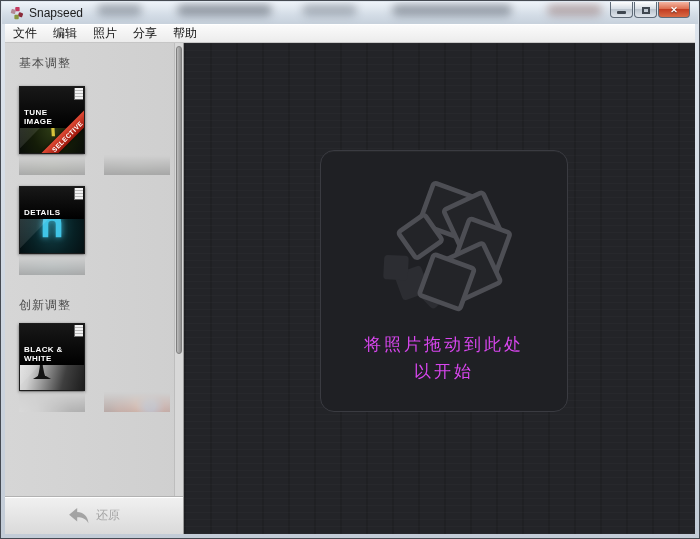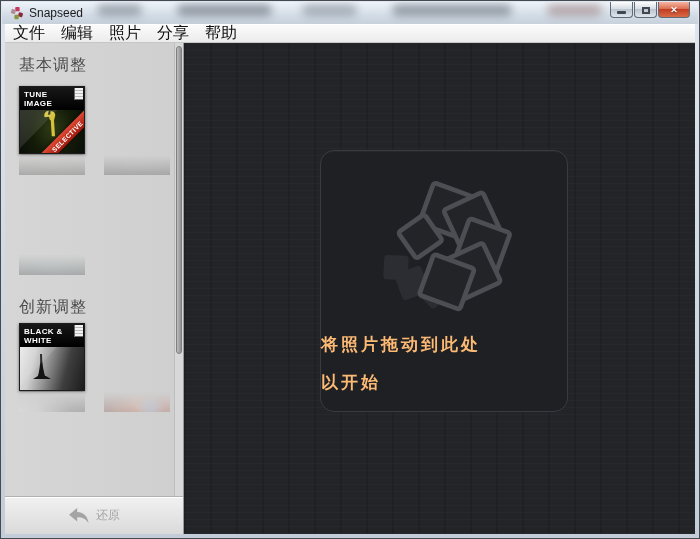--- a/index.html
+++ b/index.html
@@ -20,36 +20,36 @@
   .wbtn-min,.wbtn-max{width:23px;}
   .wbtn-close{width:32px;background:linear-gradient(#f4b5a2,#dd6f51 45%,#c33d22 50%,#d86a45);
         color:#fff;font-size:9px;font-weight:bold;text-shadow:0 1px 1px rgba(0,0,0,.5);}
   .glyph-minbar{width:9px;height:3px;background:#3f4750;border-radius:1px;margin-top:6px;}
   .glyph-maxbox{width:8px;height:7px;border:2px solid #3f4750;margin-top:1px;}
 
   
   .menubar{position:absolute;top:23px;left:4px;right:4px;height:19px;
            background:linear-gradient(#fbfbfb,#ececec);border-top:1px solid #fff;
            border-bottom:1px solid #c6c6c6;display:flex;align-items:center;}
-  .menu-item{padding:1px 8px;font-size:16px;color:#111;cursor:default;}
+  .menu-item{padding:1px 8px;font-size:12px;color:#111;cursor:default;}
 
   
   .content{position:absolute;top:42px;left:4px;right:4px;bottom:4px;}
   .sidebar{position:absolute;left:0;top:0;bottom:0;width:179px;
            background:linear-gradient(90deg,#d6d6d6,#cfcfcf);border-right:1px solid #9a9a9a;}
-  .section-label{position:absolute;left:14px;font-size:16px;color:#4c4c4c;letter-spacing:1px;}
+  .section-label{position:absolute;left:14px;font-size:12px;color:#4c4c4c;letter-spacing:1px;}
 
   
   .tile{position:absolute;width:66px;height:68px;background:#000;border:1px solid #1d1d1d;
         overflow:hidden;box-shadow:0 1px 3px rgba(0,0,0,.55);}
   .art{position:absolute;inset:0;}
   .art svg{position:absolute;left:50%;top:58%;transform:translate(-50%,-50%);}
   .band{position:absolute;top:0;left:0;right:0;background:linear-gradient(#181818,#000);
         color:#fff;font-size:8px;font-weight:bold;letter-spacing:.4px;line-height:9px;
-        padding:3px 10px 2px 4px;text-transform:uppercase;}
+        padding:21px 10px 2px 4px;text-transform:uppercase;}
   .ear{position:absolute;top:1px;right:1px;width:9px;height:12px;
        background:repeating-linear-gradient(#f2f2f2 0 2px,#b9b9b9 2px 3px);
        border-left:1px solid #6a6a6a;border-bottom:1px solid #6a6a6a;}
   .shine{position:absolute;inset:0;pointer-events:none;
          background:linear-gradient(to bottom right,rgba(255,255,255,.20) 0%,rgba(255,255,255,.10) 46%,rgba(255,255,255,0) 47%);}
   .ribbon{position:absolute;bottom:11px;right:-21px;width:76px;transform:rotate(-45deg);
           text-align:center;font-size:6.5px;font-weight:bold;letter-spacing:.5px;color:#fff;
           background:linear-gradient(#e04a35,#9c170b);padding:2.5px 0;
           box-shadow:0 0 3px rgba(0,0,0,.7);}
   .refl{position:absolute;width:66px;height:20px;transform:scaleY(-1);opacity:.45;}
@@ -89,24 +89,24 @@
   .revert-btn{display:flex;align-items:center;gap:6px;opacity:.75;}
   .revert-label{font-size:12px;color:#8f8f8f;}
 
   
   .canvas{position:absolute;left:179px;right:0;top:0;bottom:0;background:#232428;
       background-image:repeating-linear-gradient(0deg,rgba(255,255,255,.02) 0 1px,transparent 1px 7px),
                        repeating-linear-gradient(90deg,rgba(0,0,0,.12) 0 2px,transparent 2px 26px);}
   .dropzone{position:absolute;left:136px;top:107px;width:248px;height:262px;border-radius:14px;
       border:1px solid #3a3b41;background:#1f2024;box-shadow:inset 0 1px 0 rgba(255,255,255,.03);}
   .dz-logo{display:block;margin:16px auto 0;}
-  .dz-text{text-align:left;color:#fdba74;font-weight:bold;letter-spacing:3px;
+  .dz-text{text-align:center;color:#d946ef;font-weight:normal;letter-spacing:3px;
       font-family:"Liberation Serif",serif;}
   .dz-line1{font-size:17px;margin-top:6px;}
-  .dz-line2{font-size:17px;margin-top:15px;}
+  .dz-line2{font-size:17px;margin-top:4px;}
 </style>
 </head>
 <body>
 
 <div class="stage">
 
   <div class="titlebar">
     <div class="blob" style="left:95px;width:45px;background:rgba(43,52,66,.35);"></div>
     <div class="blob" style="left:175px;width:95px;background:rgba(35,42,55,.40);"></div>
     <div class="blob" style="left:300px;width:55px;background:rgba(43,52,66,.30);"></div>
@@ -158,20 +158,30 @@
         </div>
         <div class="shine"></div>
         <div class="band">TUNE IMAGE</div>
         <div class="ear"></div>
         <div class="ribbon">SELECTIVE</div>
       </div>
       <div class="refl art-tune" style="left:14px;top:112px;"></div>
 
       <div class="refl art-crop" style="left:99px;top:112px;"></div>
 
+      <div class="tile" style="left:14px;top:143px;">
+        <div class="art art-details">
+          <svg width="28" height="30" viewBox="0 0 30 30" style="filter:drop-shadow(0 0 3px rgba(64,196,230,.8));">
+            <path d="M5 28 V13 Q5 3 15 3 Q25 3 25 13 V28 H19 V14 Q19 10.5 15 10.5 Q11 10.5 11 14 V28 Z" fill="#40c4e6"></path>
+          </svg>
+        </div>
+        <div class="shine"></div>
+        <div class="band">DETAILS</div>
+        <div class="ear"></div>
+      </div>
       <div class="refl art-details" style="left:14px;top:212px;"></div>
 
       <div class="section-label" style="top:254px;">创新调整</div>
 
       <div class="tile" style="left:14px;top:280px;">
         <div class="art art-bw">
           <svg width="30" height="34" viewBox="0 0 30 34" style="left:34%;top:62%;">
             <path d="M10 31 Q14 20 13 6 L15 6 Q15 20 19 31 Z" fill="#141414"></path>
             <path d="M6 31 H24 L19 28 H11 Z" fill="#141414"></path>
           </svg>

